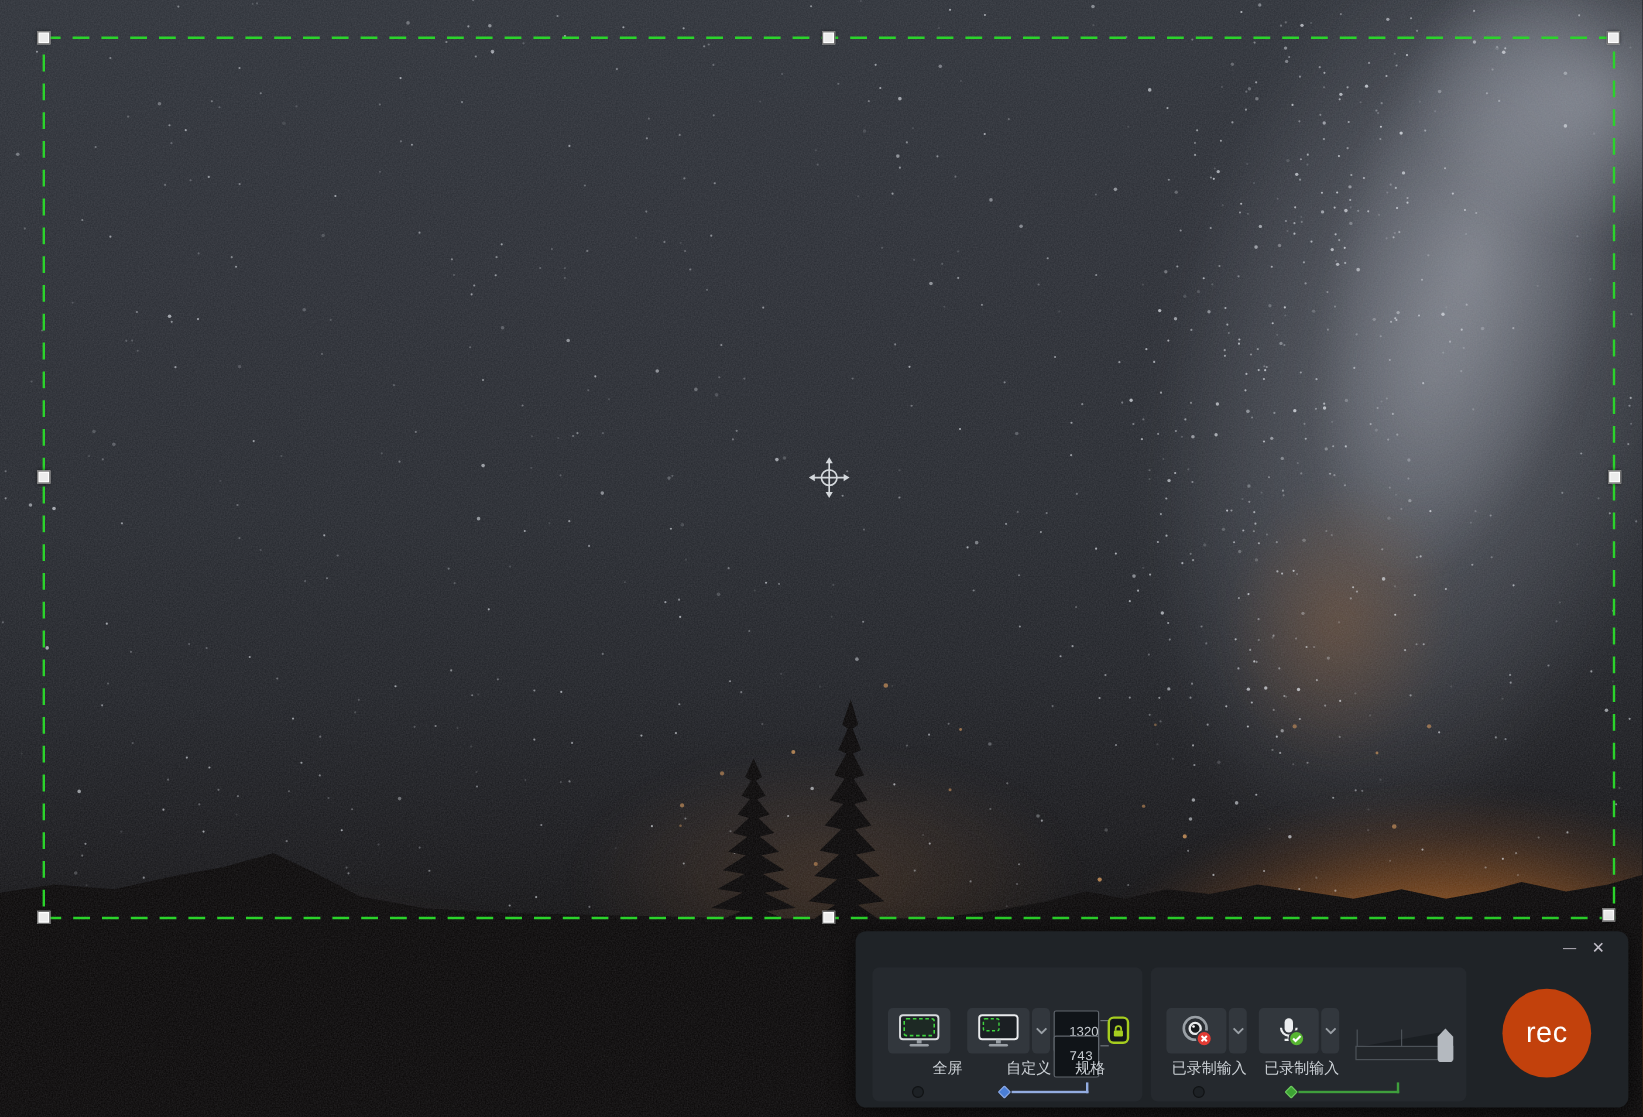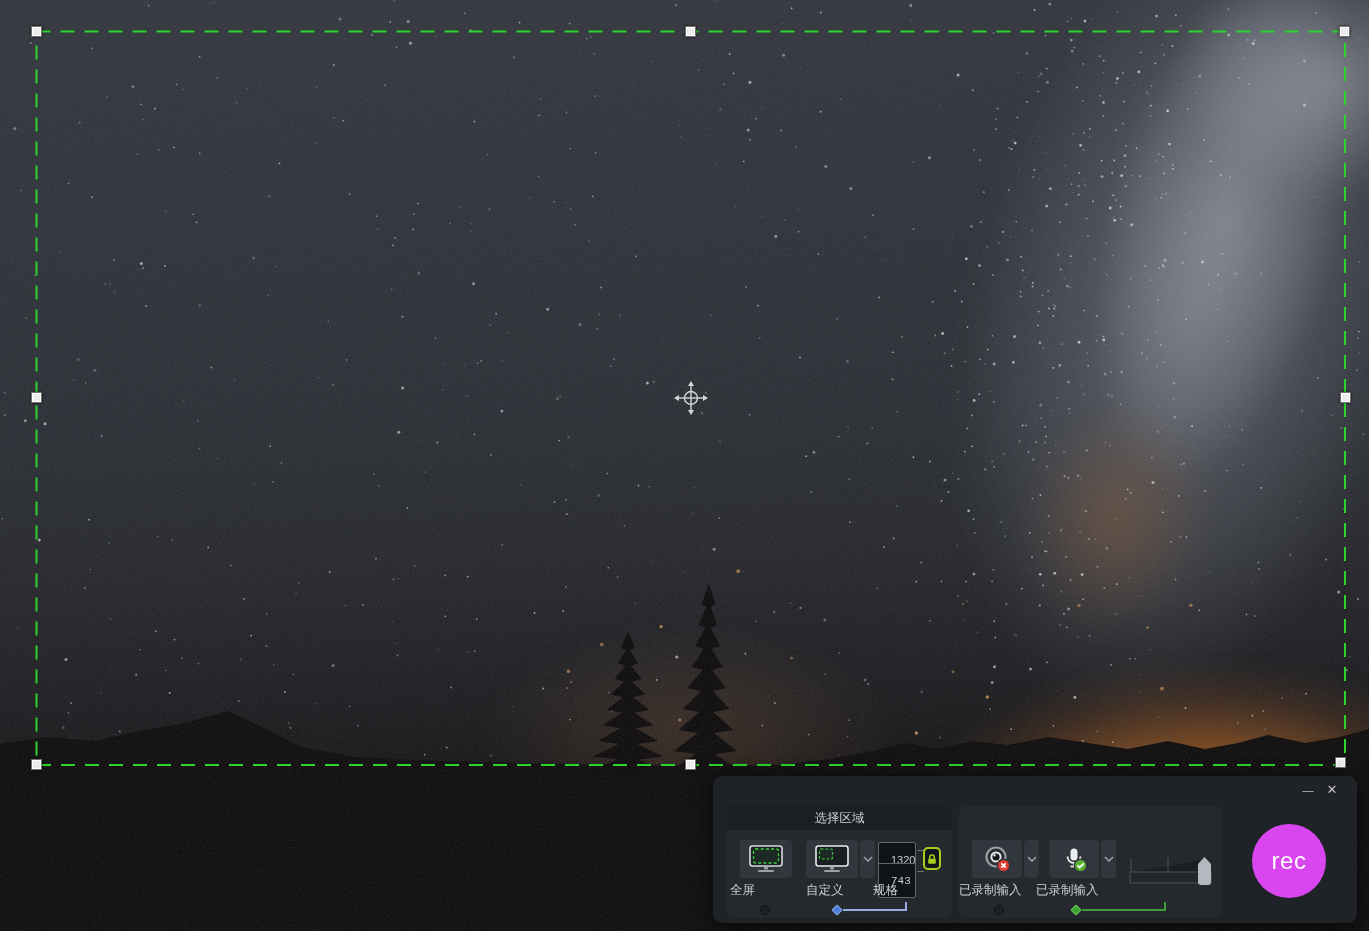--- a/index.html
+++ b/index.html
@@ -52,35 +52,35 @@
 
   .section { position:absolute; top:30px; height:112px; background:#25292e; border-radius:6px; }
   .sec1 { left:14px; width:225px; }
   .sec2 { left:246px; width:263px; }
   .sec-header { position:absolute; left:0; top:0; width:100%; height:24px; background:#1b1f24;
     border-radius:6px 6px 0 0; color:#ced3d8; font-size:12.5px; text-align:center; line-height:24px; }
   .tile { position:absolute; top:34px; height:38px; background:#32373d; border-radius:4px;
     display:flex; align-items:center; justify-content:center; }
   .chev-seg { position:absolute; top:34px; height:38px; width:15px; background:#32373d; border-radius:4px;
     display:flex; align-items:center; justify-content:center; }
-  .tile-label { position:absolute; top:76px; color:#ccd1d6; font-size:12.5px; text-align:left; white-space:nowrap; }
+  .tile-label { position:absolute; top:76px; color:#ccd1d6; font-size:12.5px; text-align:right; white-space:nowrap; }
 
   .dim-input { position:absolute; width:38px; height:35px; background:#101418; border:1px solid #60666d;
     border-radius:2px; color:#c6cbd0; font-size:11px; padding-left:12px; font-family:"Liberation Sans","DejaVu Sans",sans-serif; }
   .stub { position:absolute; width:7px; height:1px; background:#6e747a; }
   .lock-btn { position:absolute; left:196px; top:41px; width:18px; height:23px; background:#13161a;
     border:2px solid #a6cd1f; border-radius:5px; display:flex; align-items:center; justify-content:center; }
 
   .ind-circle { position:absolute; width:10px; height:10px; border-radius:50%; background:#1d2125; border:1.5px solid #101214; }
   .ind-diamond { position:absolute; width:8px; height:8px; transform:rotate(45deg); border-radius:1px; }
   .ind-line { position:absolute; height:2px; }
   .ind-tick { position:absolute; width:2px; height:9px; }
 
   .rec-btn { position:absolute; left:539px; top:48px; width:74px; height:74px; border-radius:50%;
-    background:#d946ef; display:flex; align-items:center; justify-content:center;
+    background:#c2410c; display:flex; align-items:center; justify-content:center;
     color:#ffffff; font-size:24px; letter-spacing:.5px; }
 </style>
 </head>
 <body>
 
 <div class="screen">
 
   <div class="photo">
     <div class="sky"></div>
     <div class="layer mw1"></div>
@@ -986,21 +986,20 @@
       <polygon points="35,18 30,15 30,21"></polygon>
     </g>
   </svg>
 
   <div class="panel">
 
     <div class="win-btn win-min" style="font-size:11px;">—</div>
     <div class="win-btn win-close">✕</div>
 
     <div class="section sec1">
-      <div class="sec-header">选择区域</div>
 
       <div class="tile" style="left:13px;width:52px;">
         <svg width="36" height="30" viewBox="0 0 36 30">
           <rect x="2" y="2" width="32" height="20" rx="2.5" fill="#1b1f23" stroke="#d7dadd" stroke-width="1.6"></rect>
           <rect x="5.5" y="5" width="25" height="14" rx="2" fill="rgba(63,210,63,0.06)" stroke="#3fd23f" stroke-width="1.3" stroke-dasharray="3 2.2"></rect>
           <rect x="16" y="22.5" width="4" height="3" fill="#9aa0a6"></rect>
           <rect x="10" y="26" width="16" height="2" rx="1" fill="#9aa0a6"></rect>
         </svg>
       </div>
       <div class="tile-label" style="left:3px;width:72px;">全屏</div>

